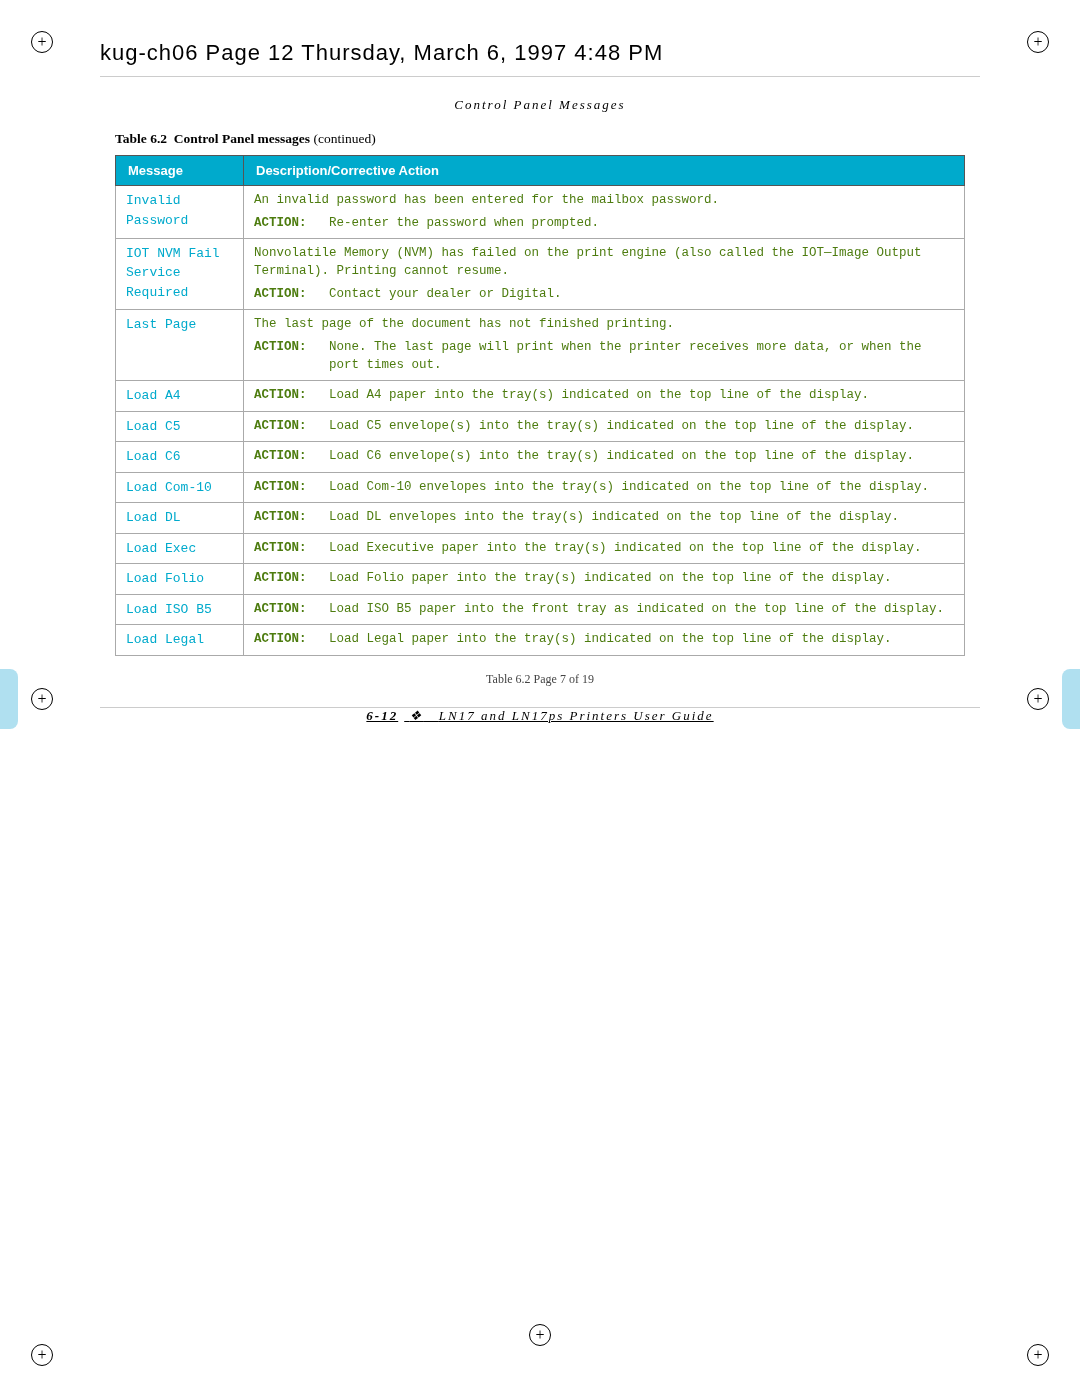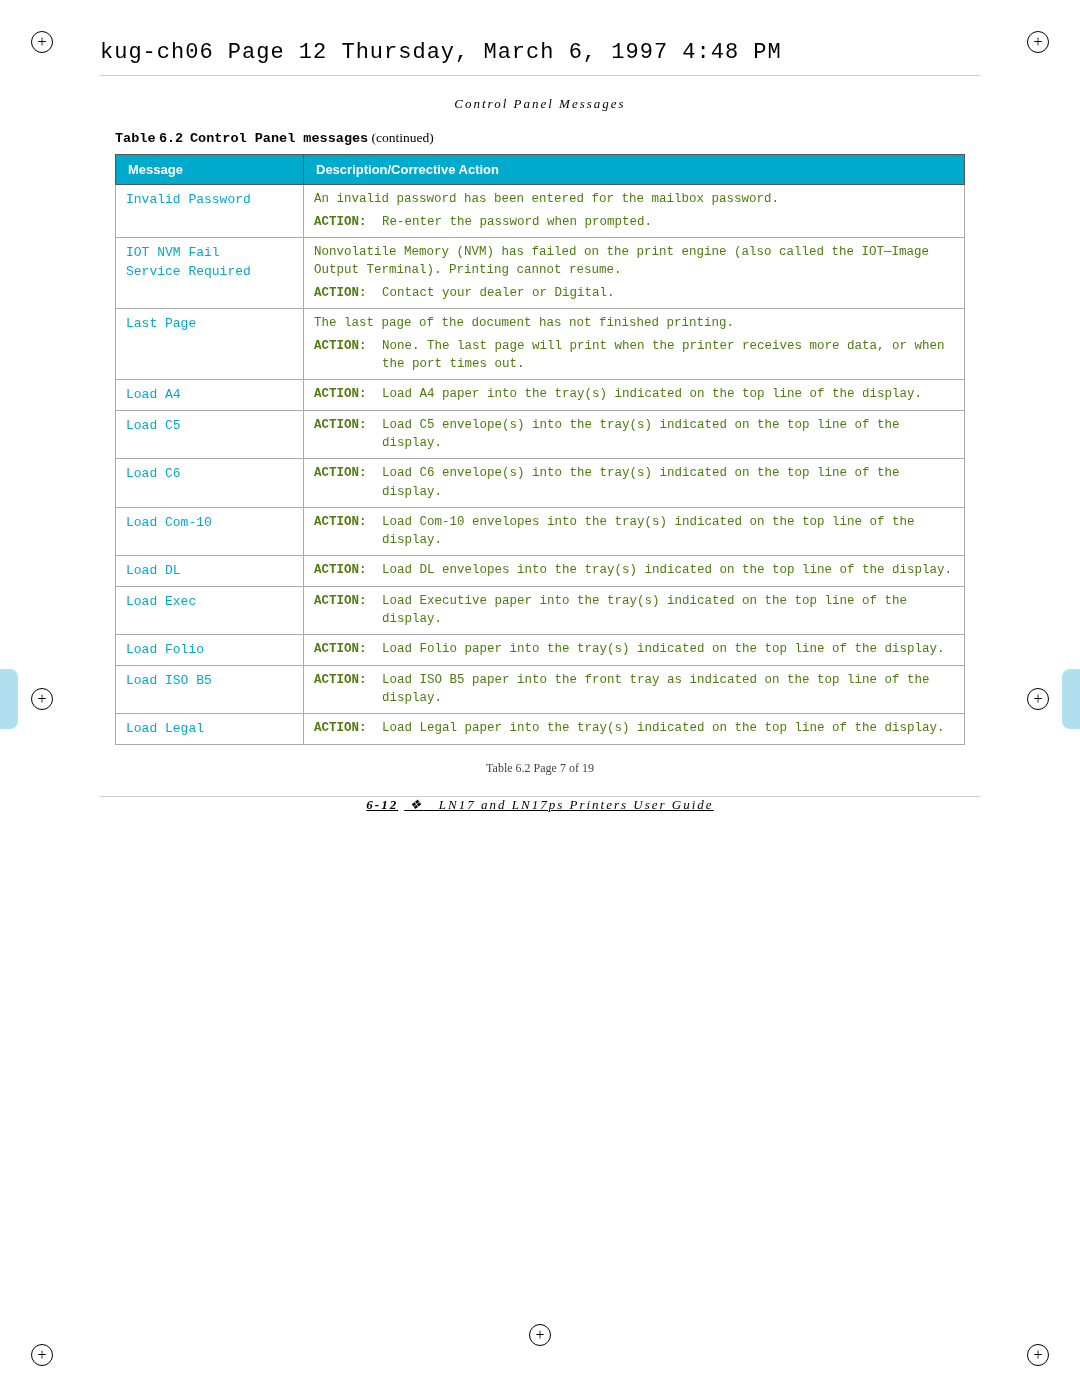--- a/index.html
+++ b/index.html
@@ -63,42 +63,41 @@
       align-items: center;
       margin-bottom: 20px;
       padding-bottom: 10px;
       border-bottom: 1px solid #ccc;
       margin-left: 40px;
       margin-right: 40px;
     }
 
     .header-title {
       font-size: 22px;
-      font-family: Liberation Mono, monospace;
+      font-family: Liberation Sans, sans-serif;
       font-weight: normal;
       letter-spacing: 1px;
     }
 
     .italic-heading {
       font-style: italic;
       font-size: 13px;
       text-align: center;
       margin-bottom: 18px;
       letter-spacing: 2px;
       color: #000;
     }
 
     .table-caption {
       font-size: 13.5px;
       margin-bottom: 8px;
       font-weight: normal;
     }
     .table-caption strong {
       font-weight: bold;
-      font-family: Liberation Mono, monospace;
     }
 
     
     .main-table {
       width: 100%;
       border-collapse: collapse;
       border: 1.5px solid #555;
       margin-bottom: 16px;
     }
 
@@ -116,34 +115,34 @@
     .main-table td {
       padding: 5px 10px;
       vertical-align: top;
       border: 1px solid #aaa;
       font-size: 13px;
       line-height: 1.5;
       font-family: Liberation Mono, monospace;
     }
 
     .msg-col {
-      width: 188px;
+      width: 128px;
       color: #00aacc;
       font-family: 'Courier New', Courier, monospace;
       font-size: 12.5px;
       vertical-align: top;
     }
 
     .desc-col {
       color: #4d7c0f;
     }
 
     .action-line {
       display: flex;
-      gap: 0;
+      gap: 7px;
     }
 
     .action-label {
       font-weight: bold;
       font-size: 12.5px;
       min-width: 68px;
       flex-shrink: 0;
     }
 
     .action-text {

